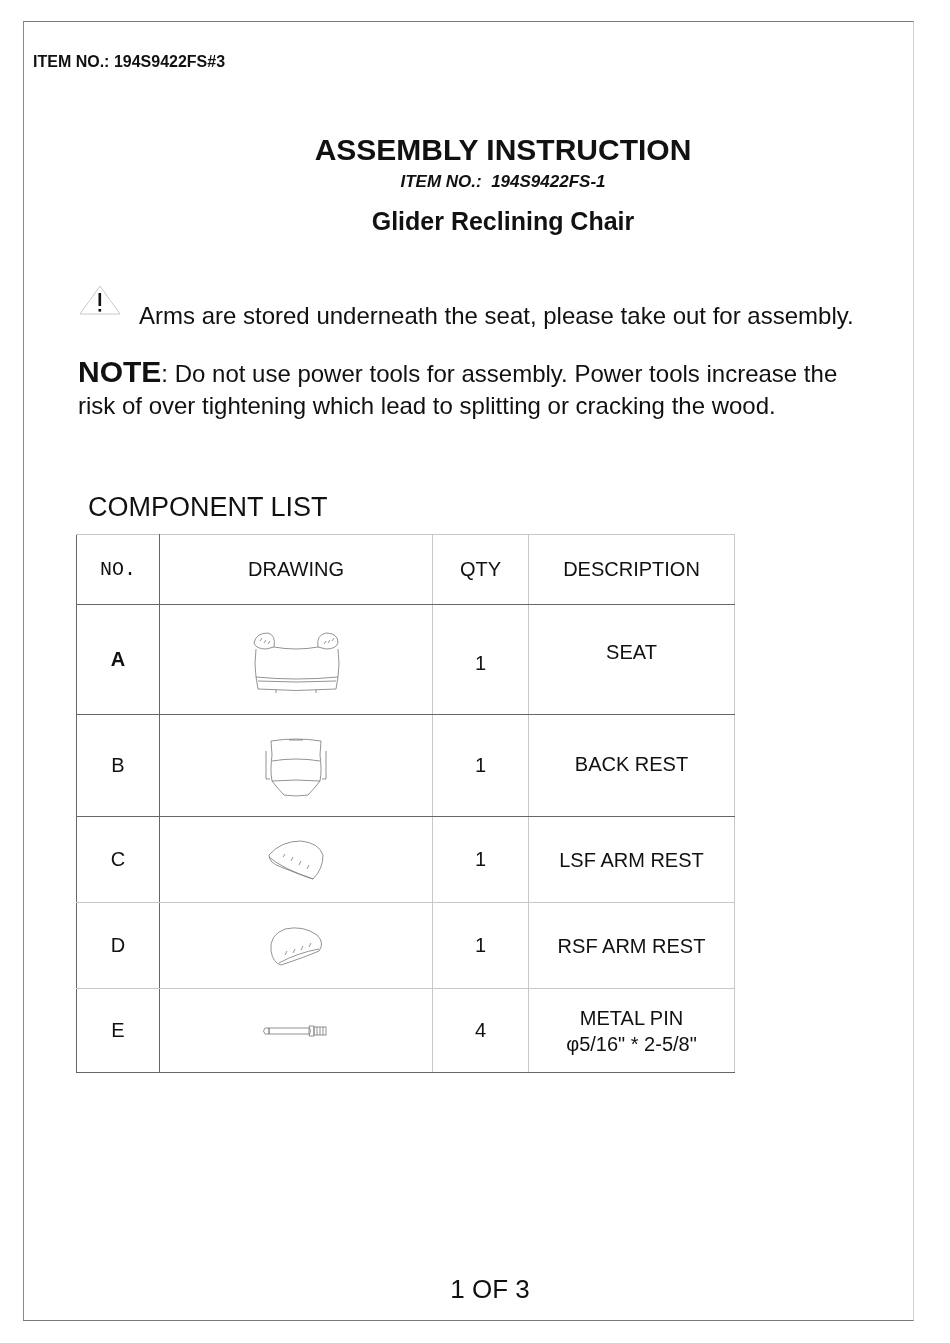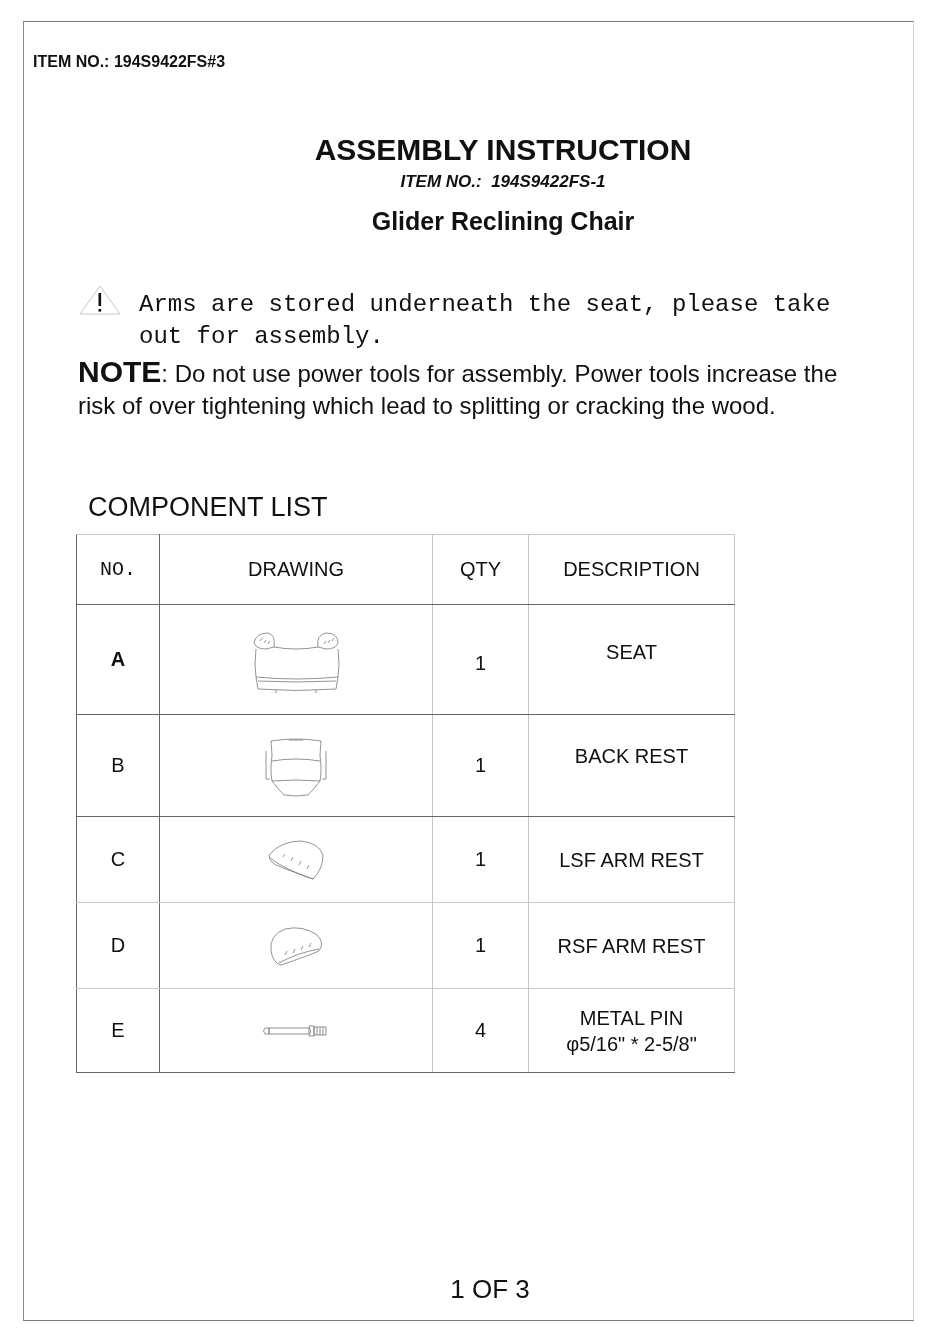--- a/index.html
+++ b/index.html
@@ -9,21 +9,21 @@
                    border-top: 1.5px solid #7a7a7a; border-left: 1.5px solid #8a8a8a;
                    border-bottom: 1.5px solid #7a7a7a; border-right: 1.5px solid #cfcfcf;
                    box-sizing: border-box; }
     .header-item { position: absolute; left: 33px; top: 35px; font-size: 16px; font-weight: bold; margin-top: 18px; }
     .title-block { position: absolute; left: 0; width: 950px; text-align: center; font-weight: bold; padding-left: 28px; }
     .title-1 { top: 133px; font-size: 30px; left: -0px; }
     .title-2 { top: 172px; font-size: 17px; font-style: italic; }
     .title-3 { top: 207px; font-size: 25px; }
     .warning { position: absolute; left: 78px; top: 284px; }
     .warning-icon { position: absolute; left: 0; top: 0; width: 44px; height: 32px; }
-    .warning-text { position: absolute; left: 61px; top: 5px; width: 720px; font-size: 24px; line-height: 32px; font-family: Liberation Mono, monospace; }
+    .warning-text { position: absolute; left: 61px; top: 16px; width: 720px; font-size: 24px; line-height: 32px; }
     .note { position: absolute; left: 78px; top: 356px; width: 800px; font-size: 24px; line-height: 32px; }
     .note-label { font-weight: bold; font-size: 30px; }
     .component-title { position: absolute; left: 88px; top: 492px; font-size: 27px; }
     table.components { position: absolute; left: 76px; top: 534px; border-collapse: collapse; }
     table.components td { border: 1px solid #c8c8c8; text-align: center; vertical-align: middle;
                           font-size: 20px; padding: 0; }
     table.components tr td:first-child { border-left: 1.5px solid #666; border-right: 1.5px solid #666; }
     table.components tr.row-sep td { border-bottom: 1.5px solid #666; }
     .col-no { width: 82px; font-family: Liberation Mono, monospace; }
     .col-draw { width: 272px; }
@@ -98,21 +98,21 @@
         <svg width="80" height="70" viewBox="0 0 80 70" fill="none" stroke="#777" stroke-width="0.8">
           <path d="M15 10 Q40 6 65 10 L64 24 Q66 40 64 50 Q58 58 52 64 Q40 66 28 64 Q22 58 16 50 Q14 40 16 24 Z"></path>
           <path d="M16 30 Q40 26 64 30"></path>
           <path d="M16 50 Q40 48 64 50"></path>
           <path d="M10 20 L10 48 L14 48 M70 20 L70 48 L66 48"></path>
           <path d="M33 9 h14"></path>
         </svg>
       </span>
     </td>
     <td>1</td>
-    <td class="cell-desc" style="vertical-align:top;padding-top:28px;">
+    <td class="cell-desc" style="vertical-align:top;padding-top:36px;">
       <div>BACK REST</div>
     </td>
   </tr>
   <tr style="height:86px;">
     <td>C</td>
     <td class="drawing">
       <span>
         <svg width="70" height="50" viewBox="0 0 70 50" fill="none" stroke="#777" stroke-width="0.8">
           <path d="M8 20 Q20 6 40 6 Q58 8 62 20 Q62 34 52 44 Q40 40 20 32 Q8 28 8 20 Z"></path>
           <path d="M8 22 Q22 34 52 44"></path>

